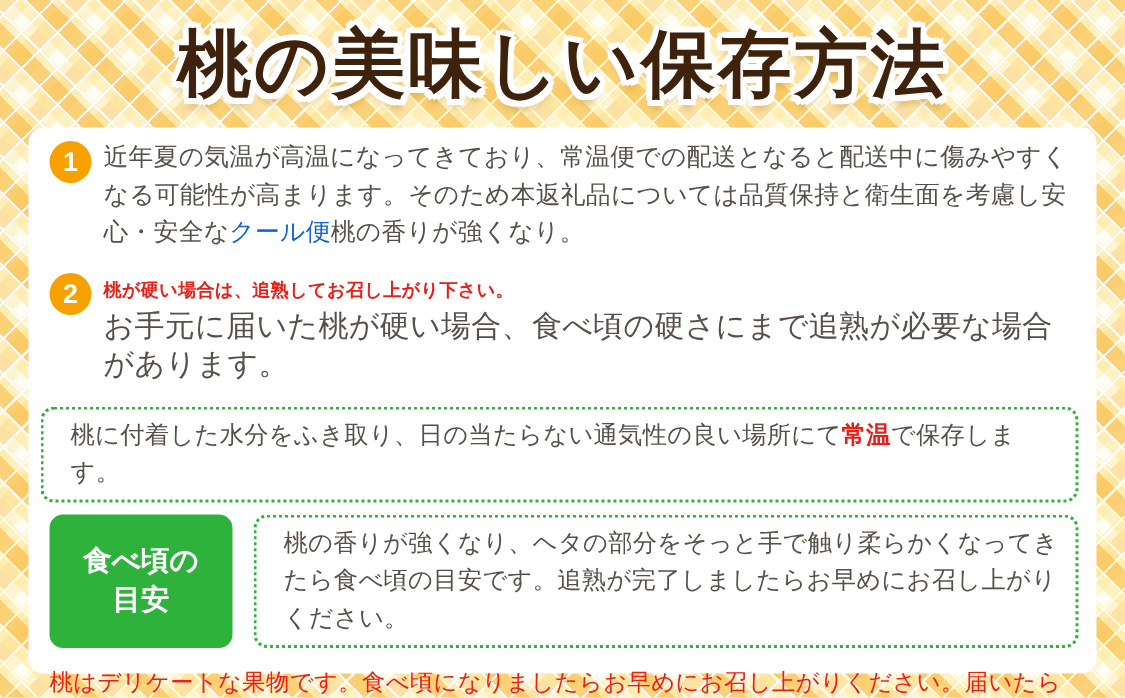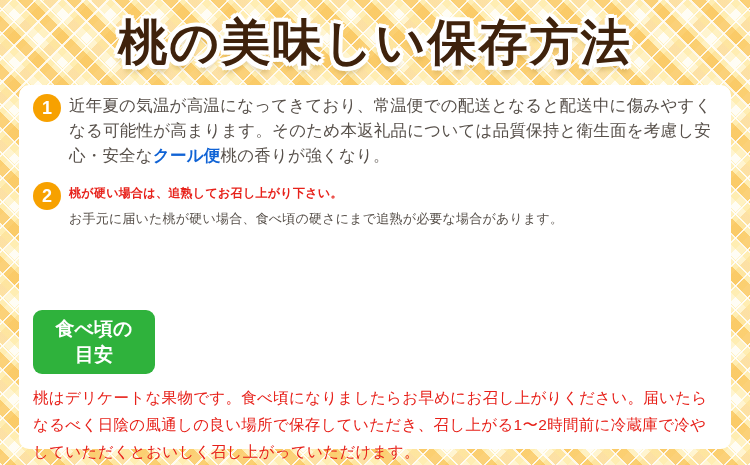--- a/index.html
+++ b/index.html
@@ -53,21 +53,21 @@
     font-weight:bold; font-size:18px;
     display:flex; align-items:center; justify-content:center;
     margin-top:1px;
   }
   .step-text{
     margin-left:8px; flex:1;
     font-size:16.5px; letter-spacing:.2px; line-height:25px; color:var(--c-text);
   }
   .step2{margin-top:13px;}
   .step2-heading{font-size:12px; font-weight:bold; color:var(--c-red); line-height:24px; letter-spacing:.3px;}
-  .step2-body{font-size:13px; color:var(--c-text); line-height:25px; margin-top:1px; letter-spacing:.2px;}
+  .step2-body{font-size:20px; color:var(--c-text); line-height:25px; margin-top:1px; letter-spacing:.2px;}
   .rows{margin-top:15px; display:flex; flex-direction:column; gap:8px;}
   .row{display:flex; align-items:stretch; position:relative;}
   .row-label{
     flex:0 0 122px; width:122px;
     background:var(--c-green); border-radius:9px;
     color:#fff; font-weight:bold; font-size:19px; line-height:1.35;
     display:flex; align-items:center; justify-content:center;
     text-align:center; white-space:pre-line;
     position:relative; z-index:2;
   }
@@ -79,21 +79,21 @@
     font-size:16.2px; line-height:25px; color:var(--c-text); letter-spacing:.2px;
   }
   .row-ripening{min-height:56px;}
   .row-timing{min-height:64px;gap:20px;}
   .footer-note{
     margin-top:10px; margin-left:0;
     color:var(--c-red);
     font-size:15.5px; line-height:27px; letter-spacing:.3px;
     font-weight:500;
   }
-  .seg-blue{color:var(--c-blue); font-weight:bold;}
+  .seg-blue{color:var(--c-blue); font-weight:normal;}
   .seg-red{color:var(--c-red); font-weight:bold;}
 </style>
 </head>
 <body>
 
 <h1 class="title">桃の美味しい保存方法</h1>
 
 <div class="card">
 
   <div class="step">
@@ -104,22 +104,28 @@
   <div class="step step2">
     <div class="num-circle">2</div>
     <div class="step-text">
       <div class="step2-heading">桃が硬い場合は、追熟してお召し上がり下さい。</div>
       <div class="step2-body">お手元に届いた桃が硬い場合、食べ頃の硬さにまで追熟が必要な場合があります。</div>
     </div>
   </div>
 
   <div class="rows">
     <div class="row row-ripening">
+      <div class="row-content">
+        <div><span>桃に付着した水分をふき取り、日の当たらない通気性の良い場所にて</span><span class="seg-red">常温</span><span>で保存します。</span></div>
+      </div>
     </div>
     <div class="row row-timing">
       <div class="row-label">食べ頃の
 目安</div>
+      <div class="row-content">
+        <div><span>桃の香りが強くなり、ヘタの部分をそっと手で触り柔らかくなってきたら食べ頃の目安です。追熟が完了しましたらお早めにお召し上がりください。</span></div>
+      </div>
     </div>
   </div>
 
   <div class="footer-note">桃はデリケートな果物です。食べ頃になりましたらお早めにお召し上がりください。届いたらなるべく日陰の風通しの良い場所で保存していただき、召し上がる1〜2時間前に冷蔵庫で冷やしていただくとおいしく召し上がっていただけます。</div>
 
 </div>
 
 </body></html>

